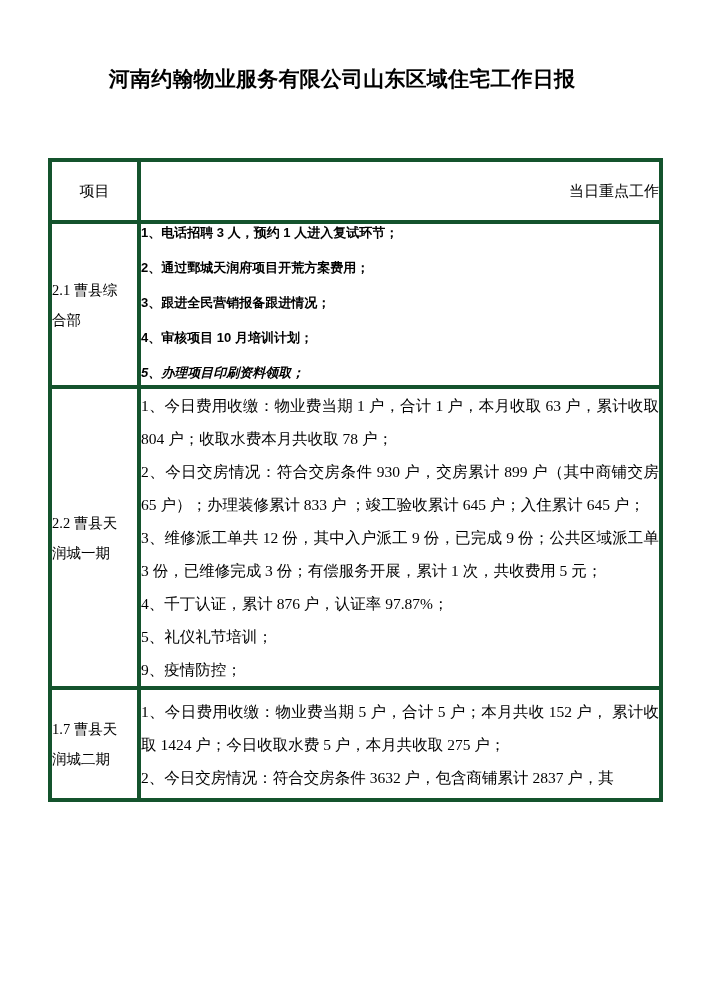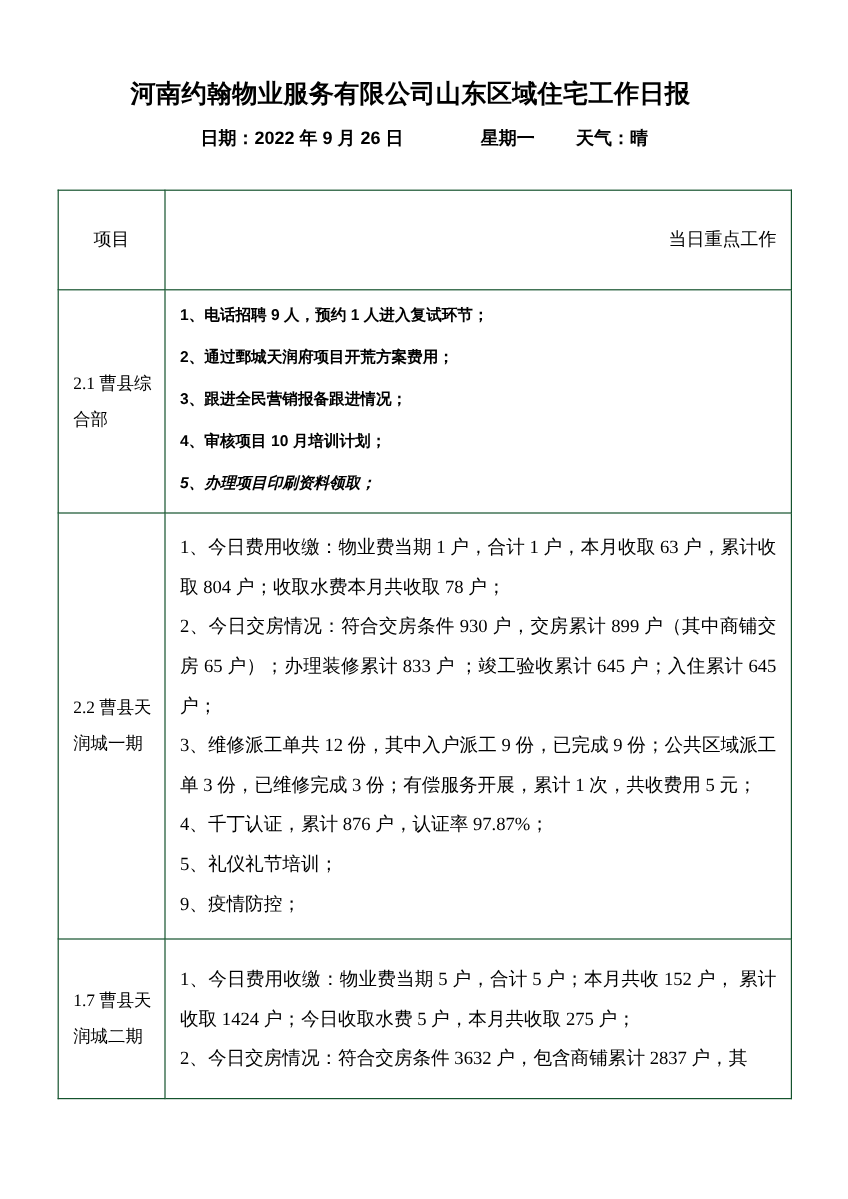--- a/index.html
+++ b/index.html
@@ -52,23 +52,23 @@
 
   table.report {
     position: absolute;
     left: 48px;
     top: 158px;
     width: 611px;
     border-collapse: collapse;
     table-layout: fixed;
   }
   table.report td {
-    border: 1px solid #14532d;
+    border: 4px solid #14532d;
     vertical-align: middle;
-    padding: 12px;
+    padding: 0;
   }
   col.c-item { width: 89px; }
   col.c-work { width: 522px; }
 
   td.item-cell {
     font-size: 14.5px;
     line-height: 30px;
     padding: 4px 3px;
   }
   td.item-cell .ln { display: block; white-space: nowrap; }
@@ -113,46 +113,39 @@
   }
   .clip-row td { overflow: hidden; }
 </style>
 </head>
 <body>
 
 <div class="page">
 
   <div class="doc-title">河南约翰物业服务有限公司山东区域住宅工作日报</div>
 
-  <div class="meta-line">
-    <span>日期：2022 年 9 月 26 日</span>
-    <span class="gap-wide"></span>
-    <span>星期一</span>
-    <span class="gap-mid"></span>
-    <span>天气：晴</span>
-  </div>
 
   <table class="report">
     <colgroup>
       <col class="c-item">
       <col class="c-work">
     </colgroup>
     <tbody>
       <tr>
         <td class="item-cell head-cell">项目</td>
         <td class="head-work">当日重点工作</td>
       </tr>
 
       <tr>
         <td class="item-cell">
           <span class="ln">2.1 曹县综</span>
           <span class="ln">合部</span>
         </td>
         <td class="work-cell body-sans">
-          <p class="para">1、电话招聘 9 人，预约 1 人进入复试环节；</p>
+          <p class="para">1、电话招聘 3 人，预约 1 人进入复试环节；</p>
           <p class="para">2、通过鄄城天润府项目开荒方案费用；</p>
           <p class="para">3、跟进全民营销报备跟进情况；</p>
           <p class="para">4、审核项目 10 月培训计划；</p>
           <p class="para">5、办理项目印刷资料领取；</p>
         </td>
       </tr>
 
       <tr>
         <td class="item-cell">
           <span class="ln">2.2 曹县天</span>

